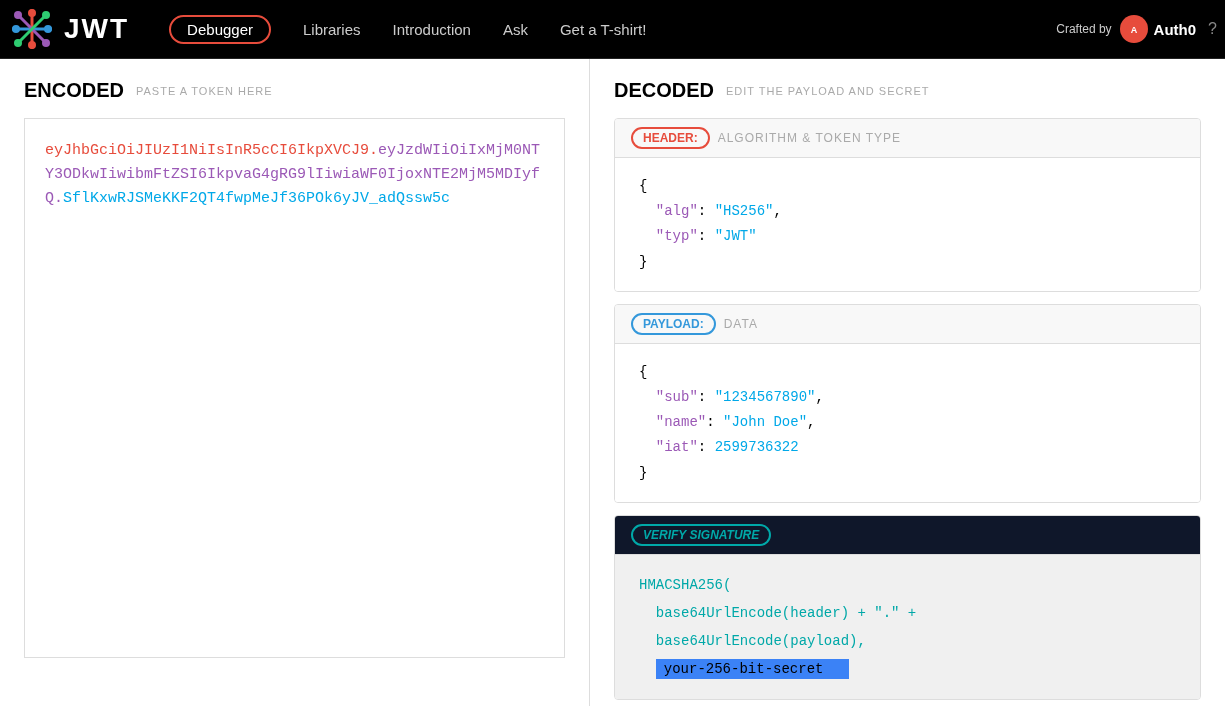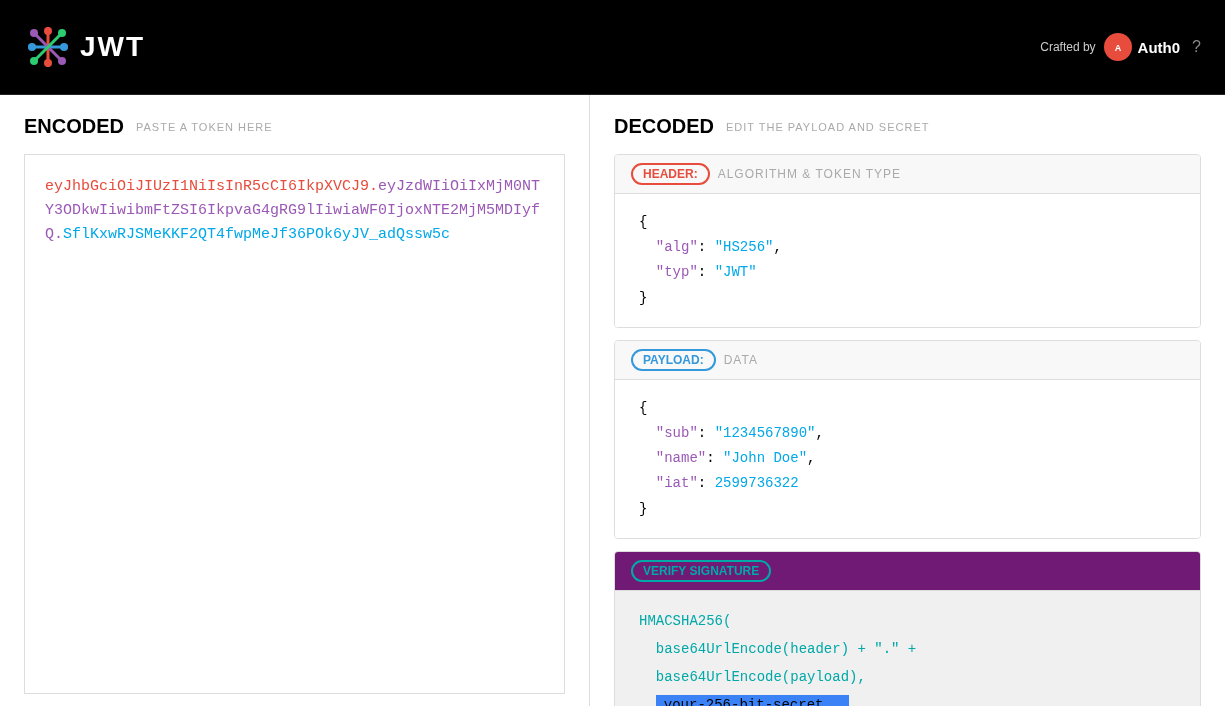--- a/index.html
+++ b/index.html
@@ -1,24 +1,24 @@
 <!DOCTYPE html>
 <html><head>
   <meta charset="utf-8">
   <style>
     * { margin: 0; padding: 0; box-sizing: border-box; }
     body { background: #000; font-family: Arial, sans-serif; color: #fff; min-height: 706px; width: 1225px; overflow-x: hidden; }
 
     
     .navbar {
       background: #000;
-      height: 95px;
-      display: flex;
-      align-items: center;
-      padding: 0 24px;
+      height: 59px;
+      display: flex;
+      align-items: center;
+      padding: 0 8px;
       border-bottom: 1px solid #222;
     }
     .logo-area {
       display: flex;
       align-items: center;
       gap: 8px;
       margin-right: 40px;
     }
     .logo-icon {
       width: 48px;
@@ -190,22 +190,23 @@
     
     .verify-section {
       border: 1px solid #ddd;
       border-radius: 4px;
       overflow: hidden;
     }
     .verify-header {
       display: flex;
       align-items: flex-end;
       padding: 8px 16px;
-      background: #701a75;
+      background: #0f172a;
       border-bottom: 1px solid #ddd;
+      font-style: italic;
     }
     .verify-body {
       padding: 16px 24px;
       background: #f0f0f0;
       font-family: 'Courier New', monospace;
       font-size: 14px;
       line-height: 2;
     }
     .verify-func { color: #00a8a8; }
     .secret-input {
@@ -236,20 +237,27 @@
       <circle cx="8" cy="24" r="4" fill="#3498db"></circle>
       <circle cx="40" cy="24" r="4" fill="#3498db"></circle>
       <circle cx="10" cy="10" r="4" fill="#9b59b6"></circle>
       <circle cx="38" cy="38" r="4" fill="#9b59b6"></circle>
       <circle cx="38" cy="10" r="4" fill="#2ecc71"></circle>
       <circle cx="10" cy="38" r="4" fill="#2ecc71"></circle>
     </svg>
     <span class="logo-text">JWT</span>
   </div>
 
+  <div class="nav-links">
+    <a class="nav-link active">Debugger</a>
+    <a class="nav-link">Libraries</a>
+    <a class="nav-link">Introduction</a>
+    <a class="nav-link">Ask</a>
+    <a class="nav-link">Get a T-shirt!</a>
+  </div>
 
   <div class="crafted-area">
     <span class="crafted-text">Crafted by</span>
     <div class="auth0-badge">
       <div class="auth0-icon">
         <svg width="18" height="18" viewBox="0 0 18 18">
           <circle cx="9" cy="9" r="8" fill="#e74c3c"></circle>
           <text x="9" y="13" text-anchor="middle" fill="white" font-size="9" font-weight="bold">A</text>
         </svg>
       </div>

